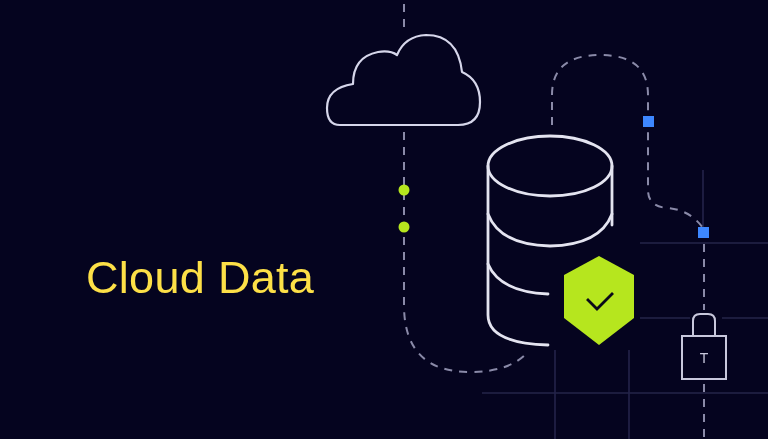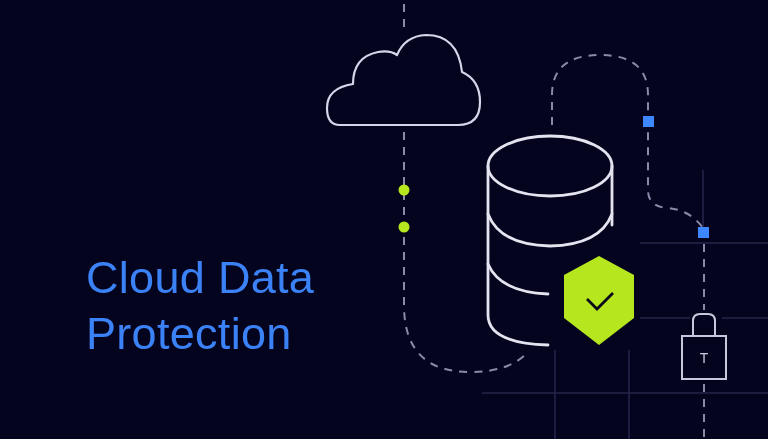--- a/index.html
+++ b/index.html
@@ -1,18 +1,18 @@
 <!DOCTYPE html>
 <html><head>
 <meta charset="utf-8">
 <style>
   html, body { margin:0; padding:0; }
   body { width:768px; height:439px; overflow:hidden; background:#05041f; position:relative; font-family:"Liberation Sans", sans-serif; }
   .canvas { position:absolute; left:0; top:0; width:768px; height:439px; }
-  .headline { position:absolute; left:86px; top:250px; color:#3b82f6; font-size:45px; line-height:56px; font-weight:400; letter-spacing:0.3px; }
+  .headline { position:absolute; left:86px; top:250px; color:#fde047; font-size:45px; line-height:56px; font-weight:400; letter-spacing:0.3px; }
   .headline span { display:block; }
   svg { position:absolute; left:0; top:0; }
 </style>
 </head>
 <body>
 
 <div class="canvas">
 
   <svg width="768" height="439" viewBox="0 0 768 439">
 
@@ -57,15 +57,14 @@
 
     <g fill="none" stroke="#c8c8dc" stroke-width="2">
       <path d="M693 336 L693 321 Q693 314 700 314 L708 314 Q715 314 715 321 L715 336"></path>
       <rect x="682" y="336" width="44" height="43"></rect>
     </g>
     <text x="704" y="363" fill="#c8c8dc" font-size="14" text-anchor="middle" font-family="Liberation Sans, sans-serif">T</text>
   </svg>
 
   <h1 class="headline" style="margin:0;">
     <span>Cloud Data</span>
-    <span>Protection</span>
   </h1>
 </div>
 
 </body></html>

